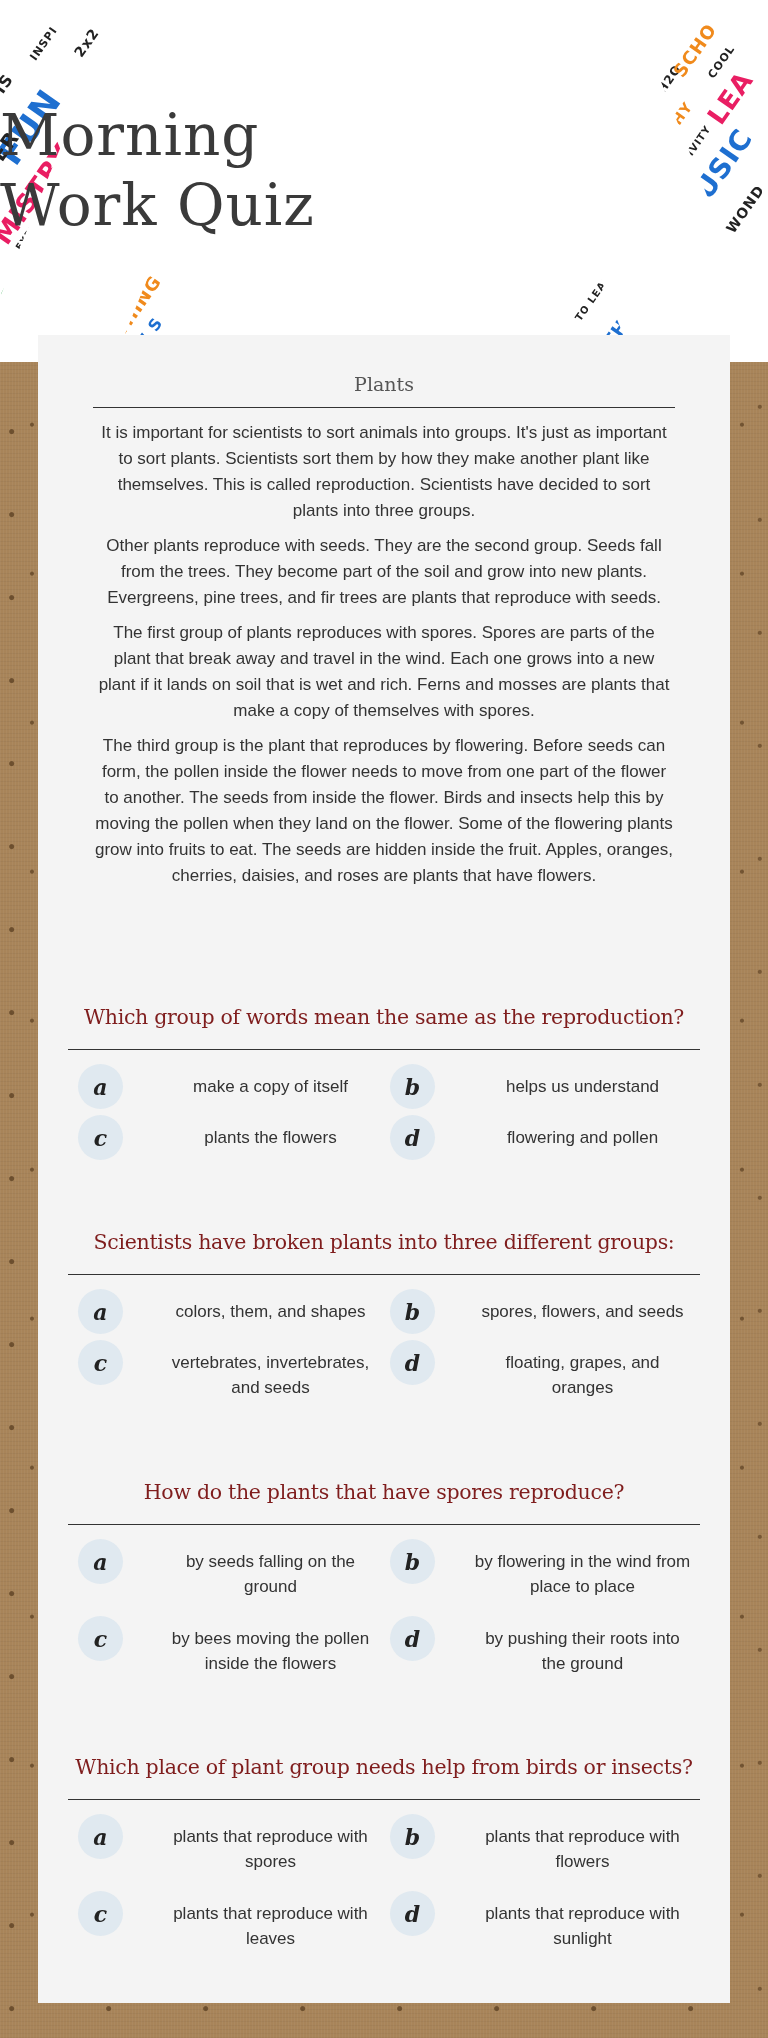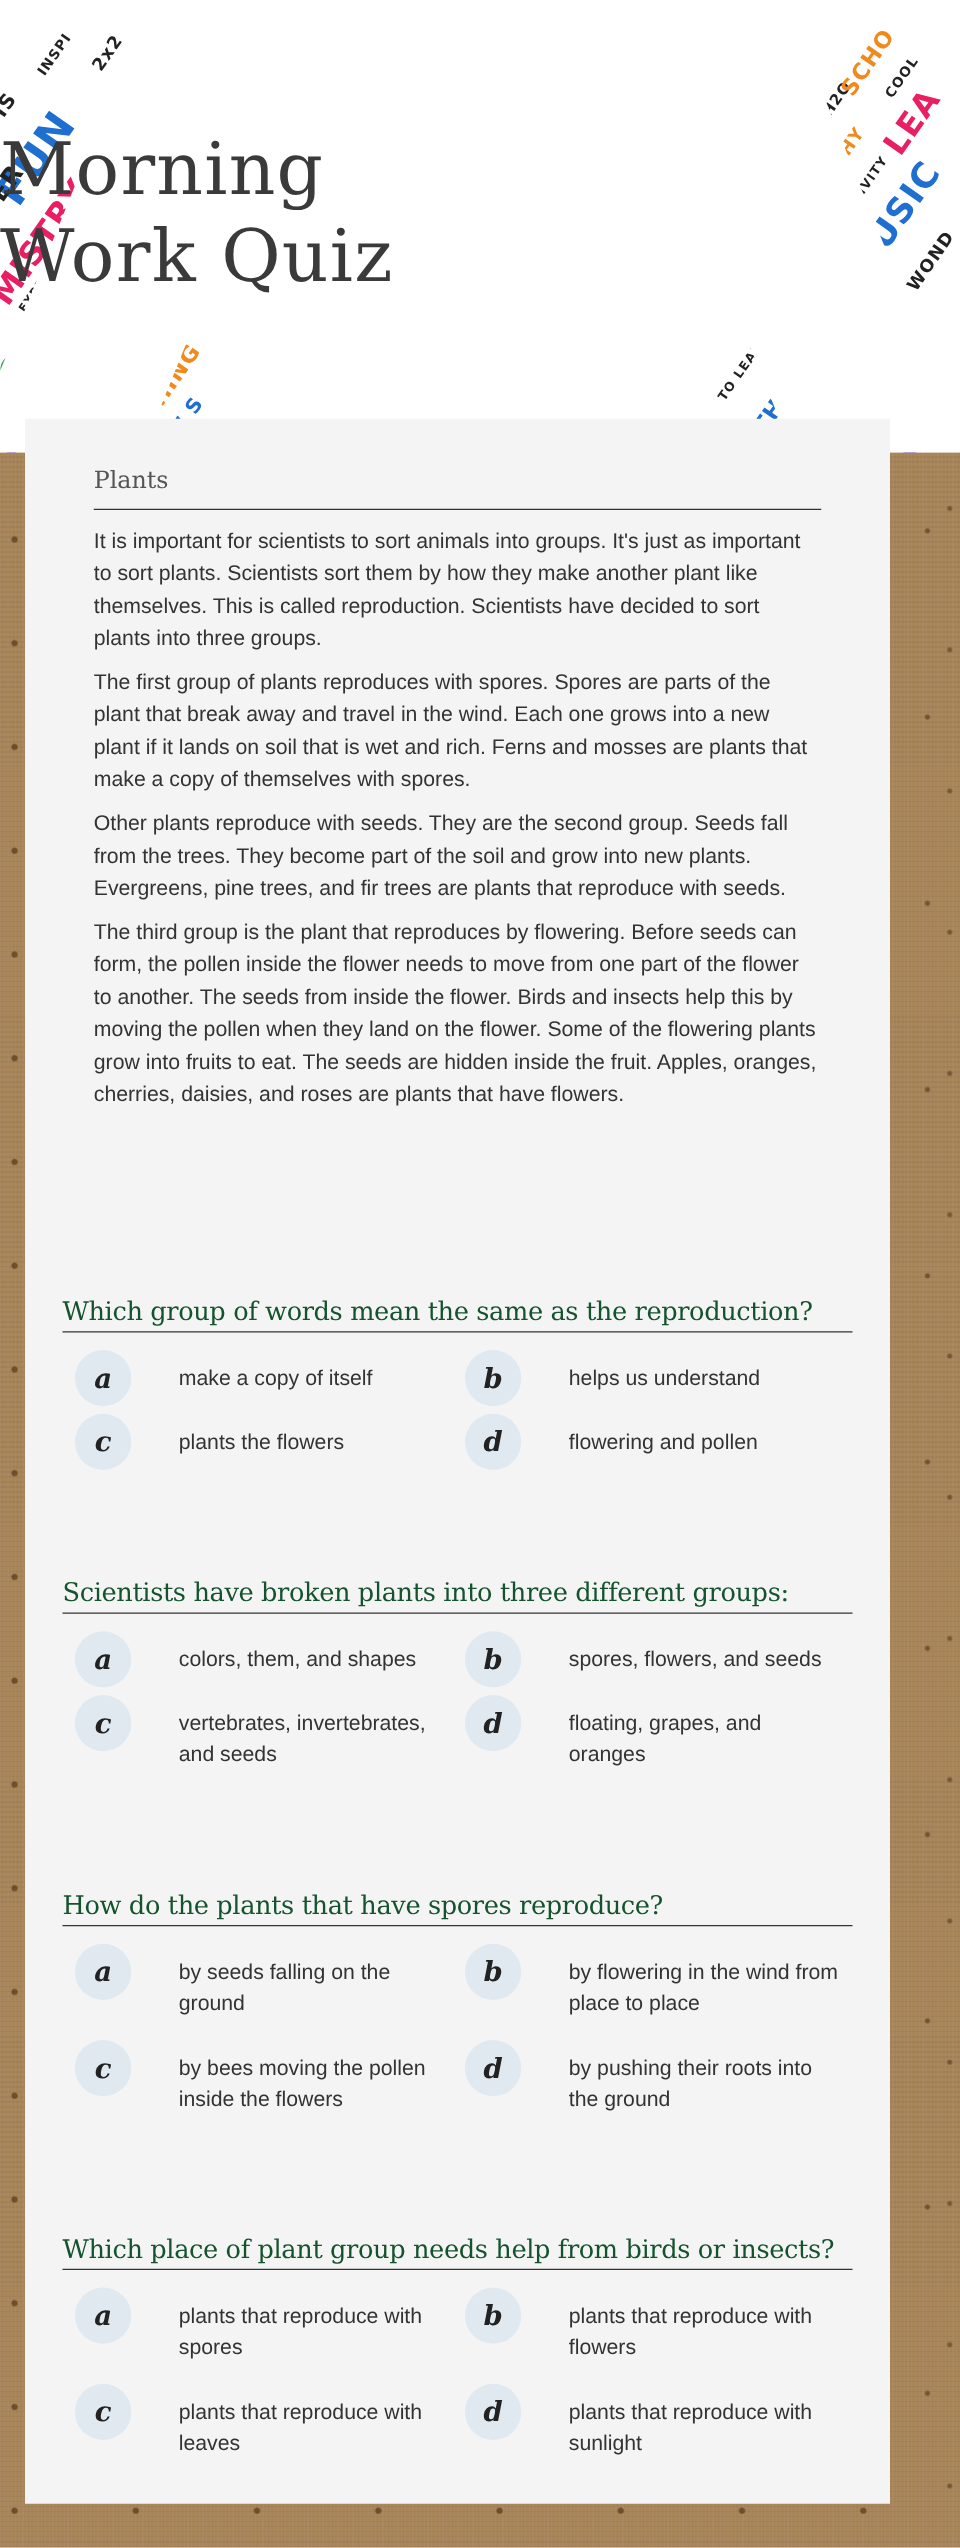--- a/index.html
+++ b/index.html
@@ -36,36 +36,37 @@
     font-weight: bold; transform: rotate(-55deg); transform-origin: left bottom; letter-spacing: 1px;
   }
   .title-wrap {
     position: absolute; left: 0; top: 100px; width: 768px; text-align: left;
   }
   .title {
     font-family: "DejaVu Serif", serif; font-weight: 300; font-size: 58px; line-height: 70px;
     color: #3a3a3a; letter-spacing: 1px;
   }
   .card {
-    position: absolute; left: 20px; top: 335px; width: 692px; height: 1668px;
+    position: absolute; left: 38px; top: 335px; width: 692px; height: 1668px;
     background: #f4f4f4;
+    text-align: center;
   }
   .passage { position: absolute; left: 55px; top: 38px; width: 582px; }
   .passage-title {
     font-family: "DejaVu Serif", serif; font-size: 19px; color: #555; font-weight: normal;
     padding-bottom: 12px; border-bottom: 1.5px solid #333; margin-bottom: 12px;
   }
   .para {
     font-family: "Liberation Sans", sans-serif; font-size: 17px; line-height: 26px; color: #333;
     margin-bottom: 9px;
   }
   .question { position: absolute; left: 30px; width: 632px; }
   .q-title {
-    font-family: "DejaVu Serif", serif; font-size: 20.5px; color: #14532d; font-weight: normal;
-    padding-bottom: 4px; border-bottom: 1.5px solid #333; letter-spacing: -0.3px; margin-top: 32px;
+    font-family: "DejaVu Serif", serif; font-size: 20.5px; color: #7f1d1d; font-weight: normal;
+    padding-bottom: 20px; border-bottom: 1.5px solid #333; letter-spacing: -0.3px;
   }
   .options { position: relative; margin-top: 14px; }
   .opt { position: absolute; width: 312px; display: flex; align-items: flex-start; }
   .circle {
     width: 45px; height: 45px; border-radius: 50%; background: #e0e9f0; flex: none;
     margin-left: 10px; display: flex; align-items: center; justify-content: center;
     font-family: "DejaVu Serif", serif; font-style: italic; font-size: 22px; color: #222; font-weight: bold;
   }
   .opt-text {
     font-family: "Liberation Sans", sans-serif; font-size: 17px; line-height: 25px; color: #333;
@@ -129,22 +130,22 @@
     <div class="title">Morning</div>
     <div class="title">Work Quiz</div>
   </div>
 </div>
 
 <div class="card">
 
   <div class="passage">
     <h2 class="passage-title">Plants</h2>
     <p class="para">It is important for scientists to sort animals into groups. It's just as important to sort plants. Scientists sort them by how they make another plant like themselves. This is called reproduction. Scientists have decided to sort plants into three groups.</p>
+    <p class="para">Other plants reproduce with seeds. They are the second group. Seeds fall from the trees. They become part of the soil and grow into new plants. Evergreens, pine trees, and fir trees are plants that reproduce with seeds.</p>
     <p class="para">The first group of plants reproduces with spores. Spores are parts of the plant that break away and travel in the wind. Each one grows into a new plant if it lands on soil that is wet and rich. Ferns and mosses are plants that make a copy of themselves with spores.</p>
-    <p class="para">Other plants reproduce with seeds. They are the second group. Seeds fall from the trees. They become part of the soil and grow into new plants. Evergreens, pine trees, and fir trees are plants that reproduce with seeds.</p>
     <p class="para">The third group is the plant that reproduces by flowering. Before seeds can form, the pollen inside the flower needs to move from one part of the flower to another. The seeds from inside the flower. Birds and insects help this by moving the pollen when they land on the flower. Some of the flowering plants grow into fruits to eat. The seeds are hidden inside the fruit. Apples, oranges, cherries, daisies, and roses are plants that have flowers.</p>
   </div>
 
   <div class="question" style="top:670px;">
     <h3 class="q-title">Which group of words mean the same as the reproduction?</h3>
     <div class="options" style="height:110px;">
       <div class="opt" style="left:0;top:0;">
         <div class="circle">a</div>
         <div class="opt-text">make a copy of itself</div>
       </div>

